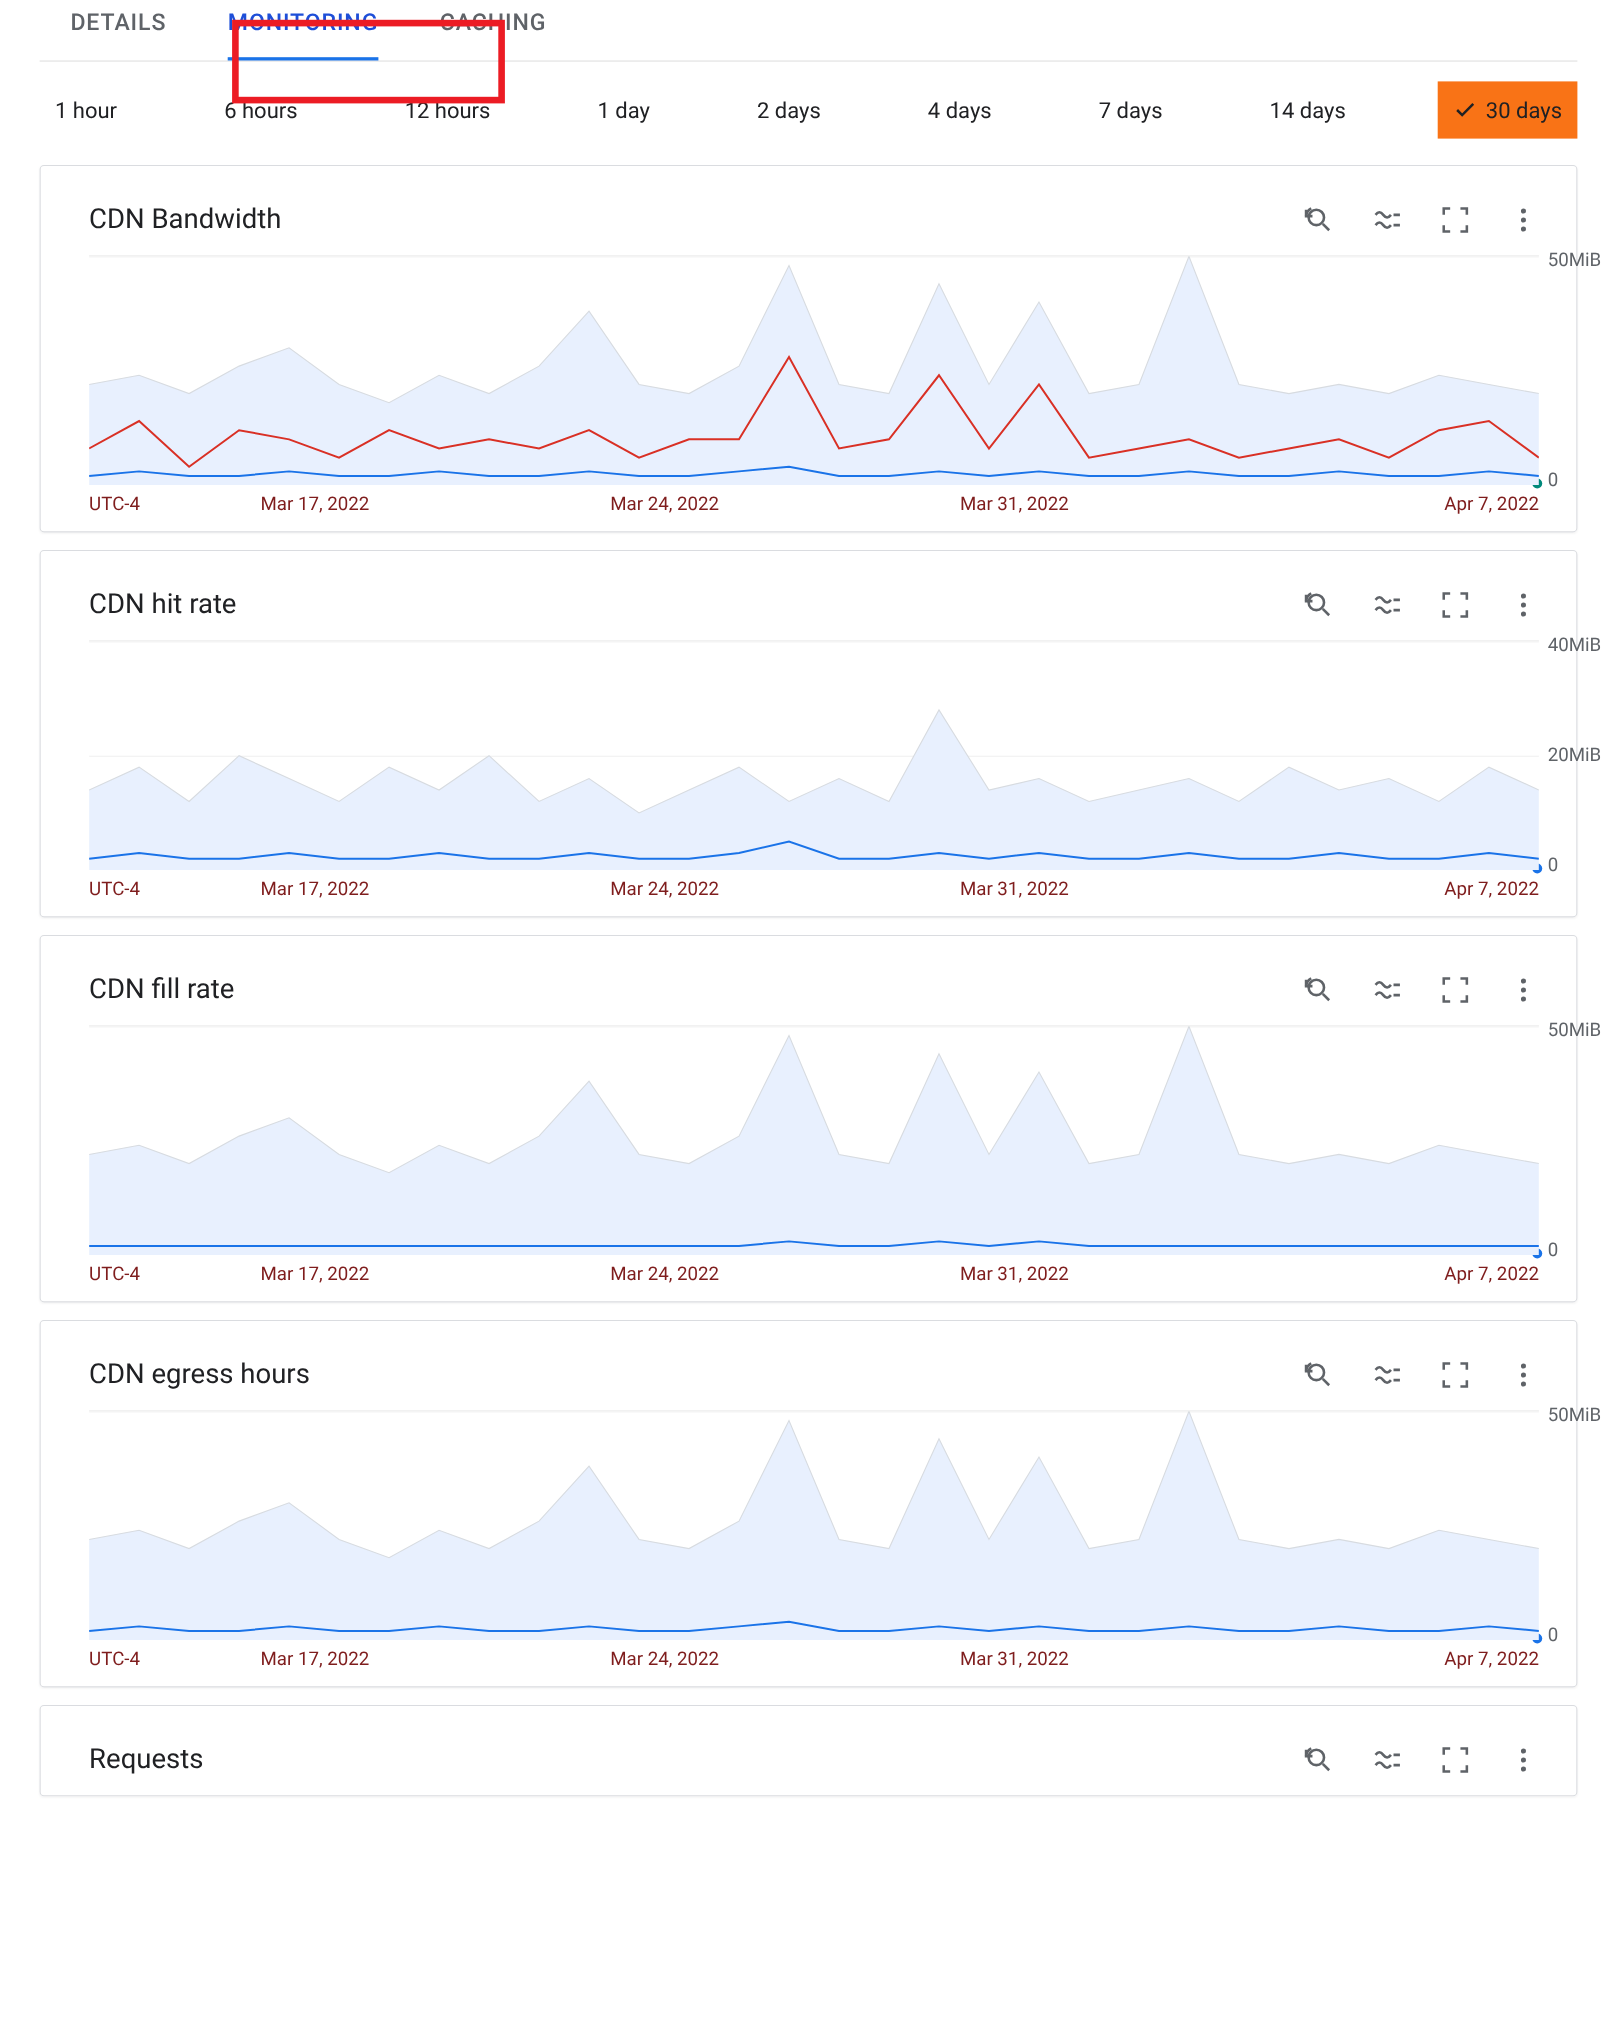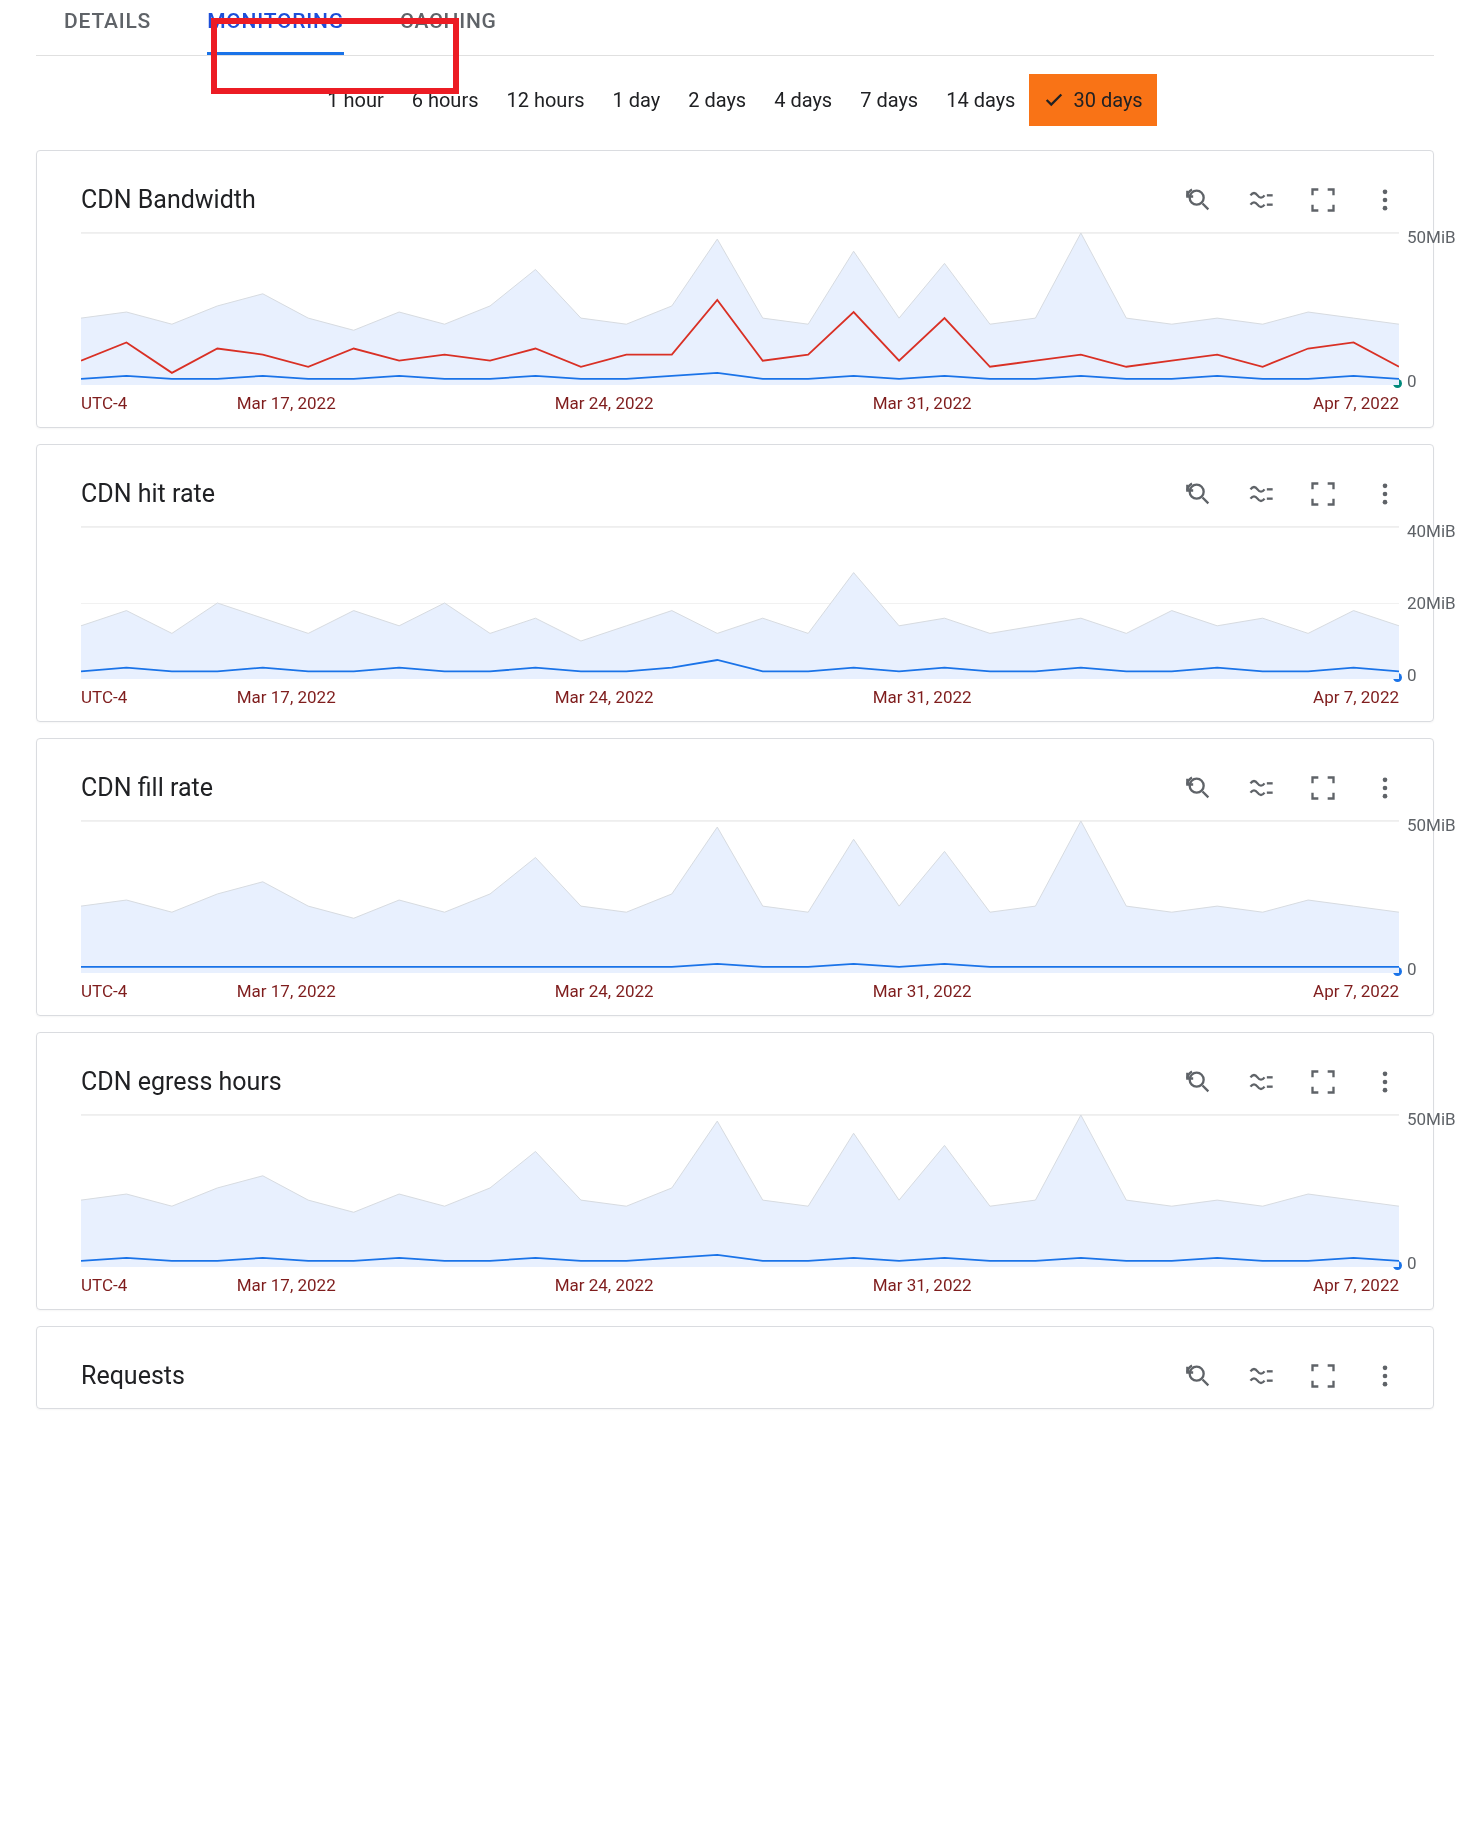--- a/index.html
+++ b/index.html
@@ -36,21 +36,21 @@
   }
   .highlight-box {
     position: absolute;
     border: 6px solid #ec1c24;
     left: 175px; width: 248px; top: 18px; height: 76px;
     pointer-events: none;
   }
   
   .timerange {
     display: flex;
-    justify-content: center;
+    justify-content: space-between;
     gap: 0;
     padding: 18px 0 8px 0;
   }
   .tr-item {
     font-size: 20px;
     color: #202124;
     padding: 14px 14px;
     cursor: pointer;
     display: flex;
     align-items: center;
@@ -75,21 +75,21 @@
   }
   .card-title { font-size: 25px; font-weight: 400; color: #202124; }
   .card-tools { display: flex; gap: 34px; align-items: center; }
   .tool { color: #5f6368; cursor: pointer; display:flex; align-items:center; justify-content:center; width:28px; height:28px; }
   .tool svg { width: 28px; height: 28px; }
   .chart-zone {
     position: relative;
     margin: 0 34px 0 44px;
     border-top: 1px solid #eee;
   }
-  .chart-area { position: relative; height: 152px; }
+  .chart-area { position: relative; height: 208px; }
   .chart-area svg { position:absolute; inset:0; width:100%; height:100%; }
   .ylabel-top, .ylabel-mid, .ylabel-bot {
     position: absolute;
     right: -8px;
     font-size: 17px;
     color: #5f6368;
     transform: translateX(100%);
   }
   .ylabel-top { top: -6px; }
   .ylabel-mid { top: 50%; transform: translate(100%, -50%); }

